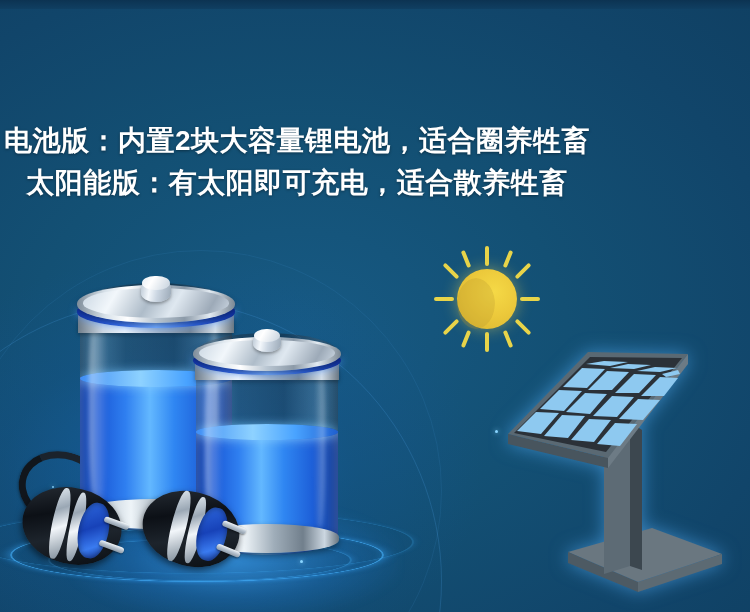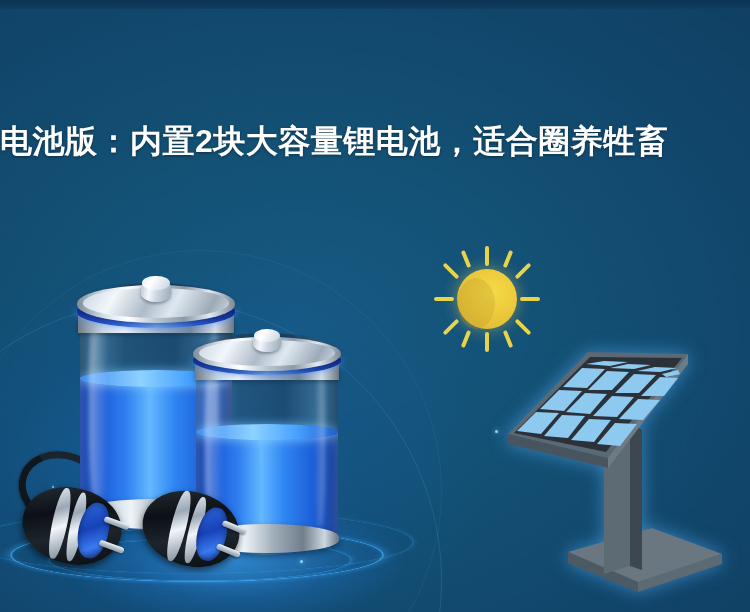--- a/index.html
+++ b/index.html
@@ -22,21 +22,21 @@
   
   .headline{
     position:absolute;left:0;top:46px;width:750px;text-align:center;
     color:#ffffff;font-size:48px;line-height:56px;font-weight:bold;
     letter-spacing:1px;
     text-shadow:0 2px 4px rgba(0,0,0,0.45);
     white-space:nowrap;
   }
   .subline{
     position:absolute;left:0;width:594px;text-align:center;
-    color:#ffffff;font-size:32px;line-height:34px;font-weight:bold;
+    color:#ffffff;font-size:28px;line-height:34px;font-weight:bold;
     letter-spacing:0.5px;white-space:nowrap;
     text-shadow:0 1px 3px rgba(0,0,0,0.4);
   }
   .sub1{top:124px;}
   .sub2{top:166px;}
 
   
   .ring{
     position:absolute;border-radius:50%;
     border:2px solid rgba(60,170,255,0.55);
@@ -182,20 +182,21 @@
 <body>
 
 <div id="stage">
 
   <div class="topband"></div>
 
   <div class="bgarc" style="left:-120px;top:300px;width:560px;height:560px;"></div>
   <div class="bgarc" style="left:-40px;top:250px;width:480px;height:480px;opacity:.5;"></div>
 
   <div class="subline sub1">电池版：内置2块大容量锂电池，适合圈养牲畜</div>
+  <div class="subline sub2">太阳能版：有太阳即可充电，适合散养牲畜</div>
 
   <div class="groundglow"></div>
   <div class="ring ring3"></div>
   <div class="ring ring1"></div>
   <div class="ring ring2"></div>
   <div class="speck" style="left:120px;top:520px;width:3px;height:3px;"></div>
   <div class="speck" style="left:260px;top:540px;width:2px;height:2px;"></div>
   <div class="speck" style="left:330px;top:498px;width:2px;height:2px;"></div>
   <div class="speck" style="left:52px;top:486px;width:2px;height:2px;"></div>
   <div class="speck" style="left:300px;top:560px;width:3px;height:3px;"></div>

